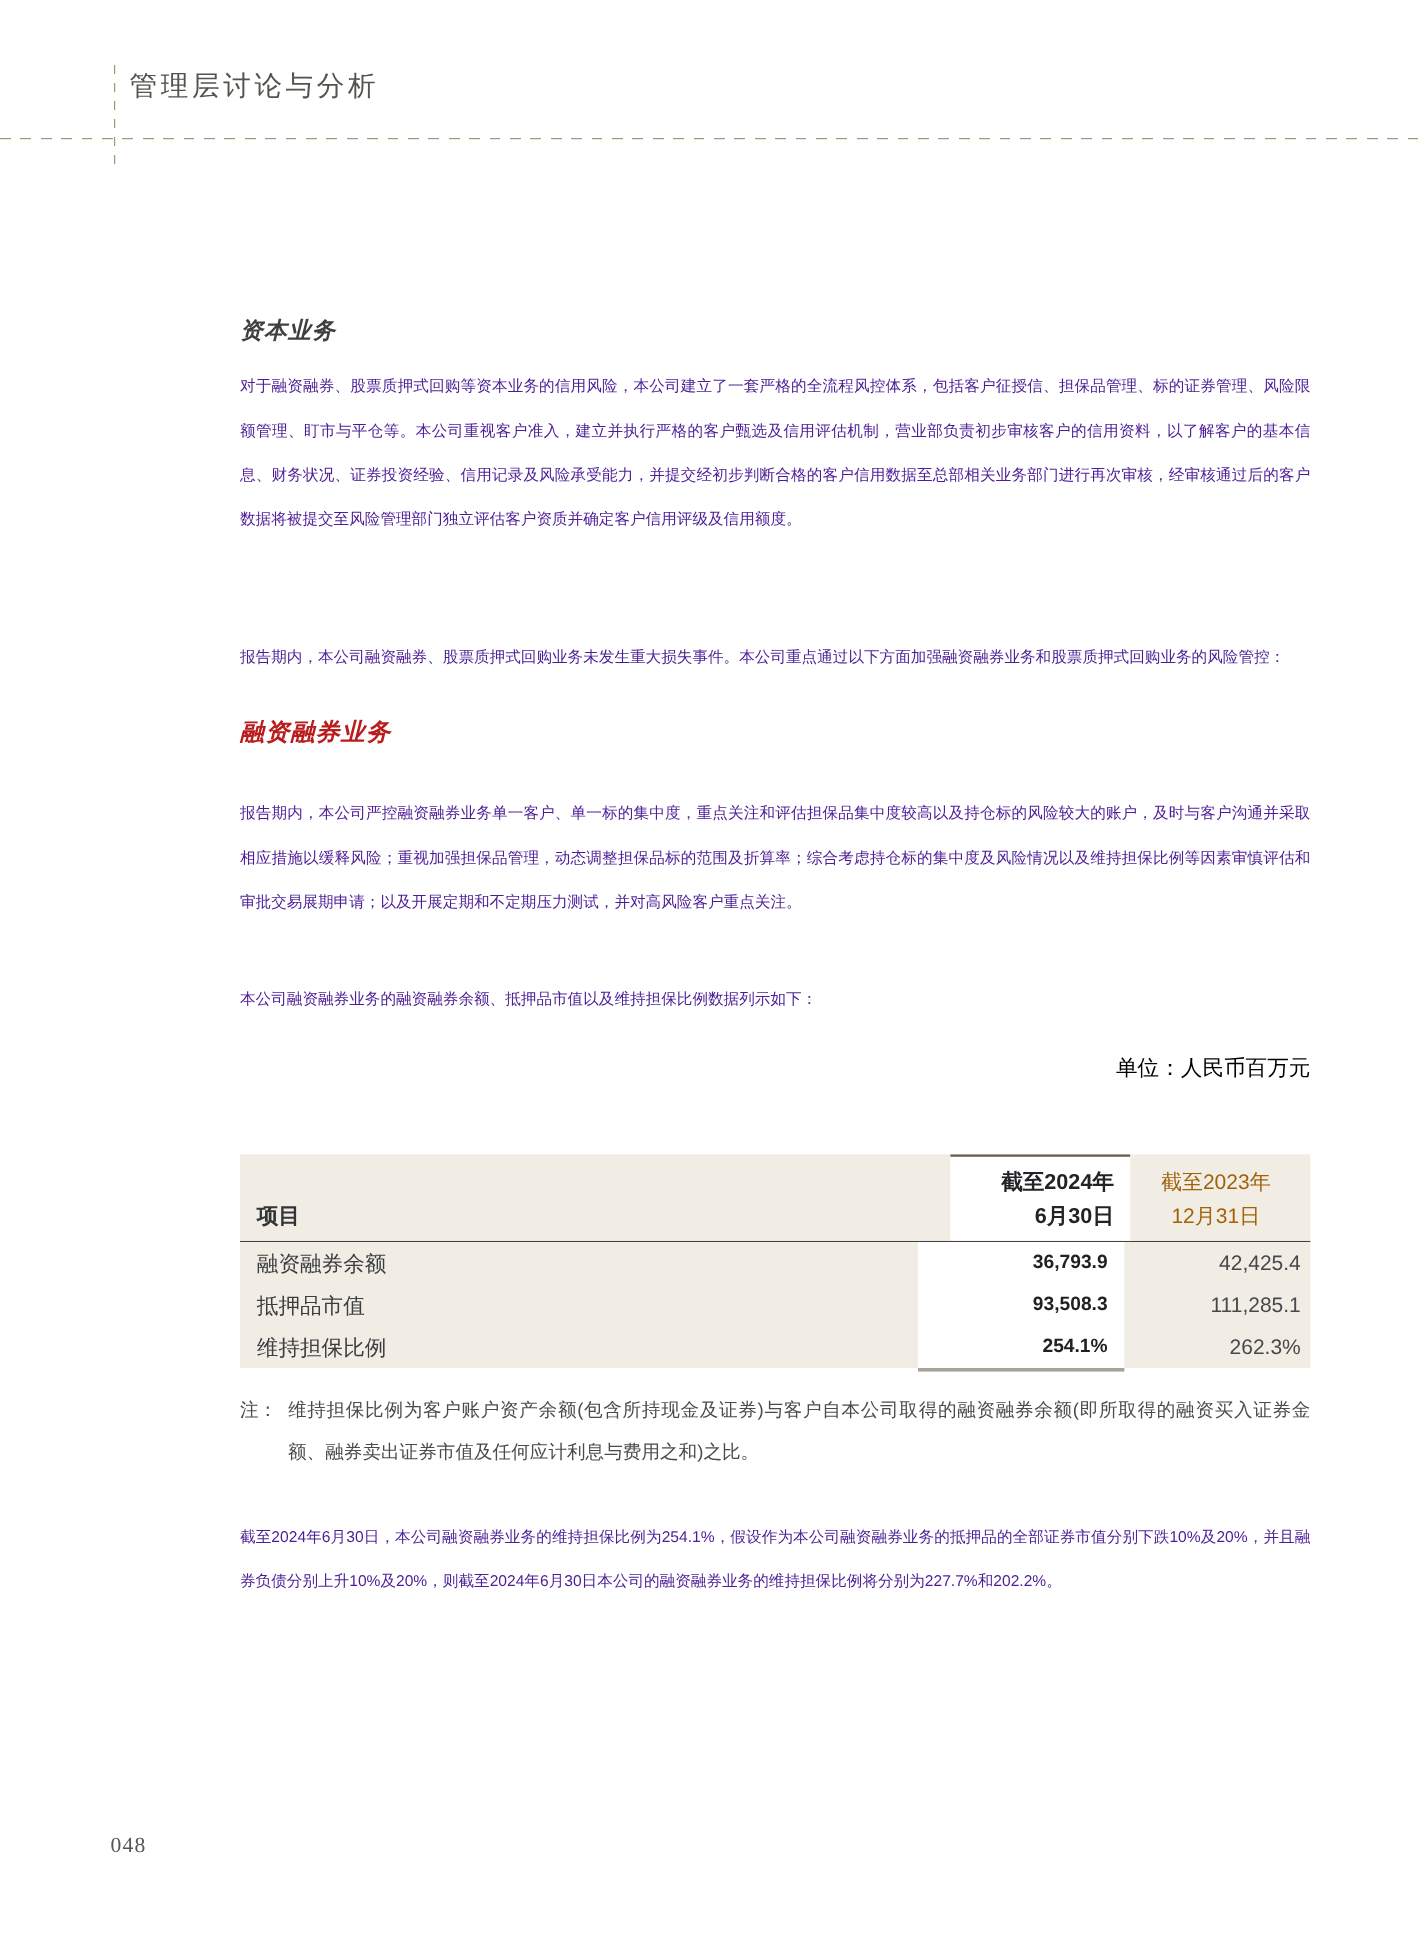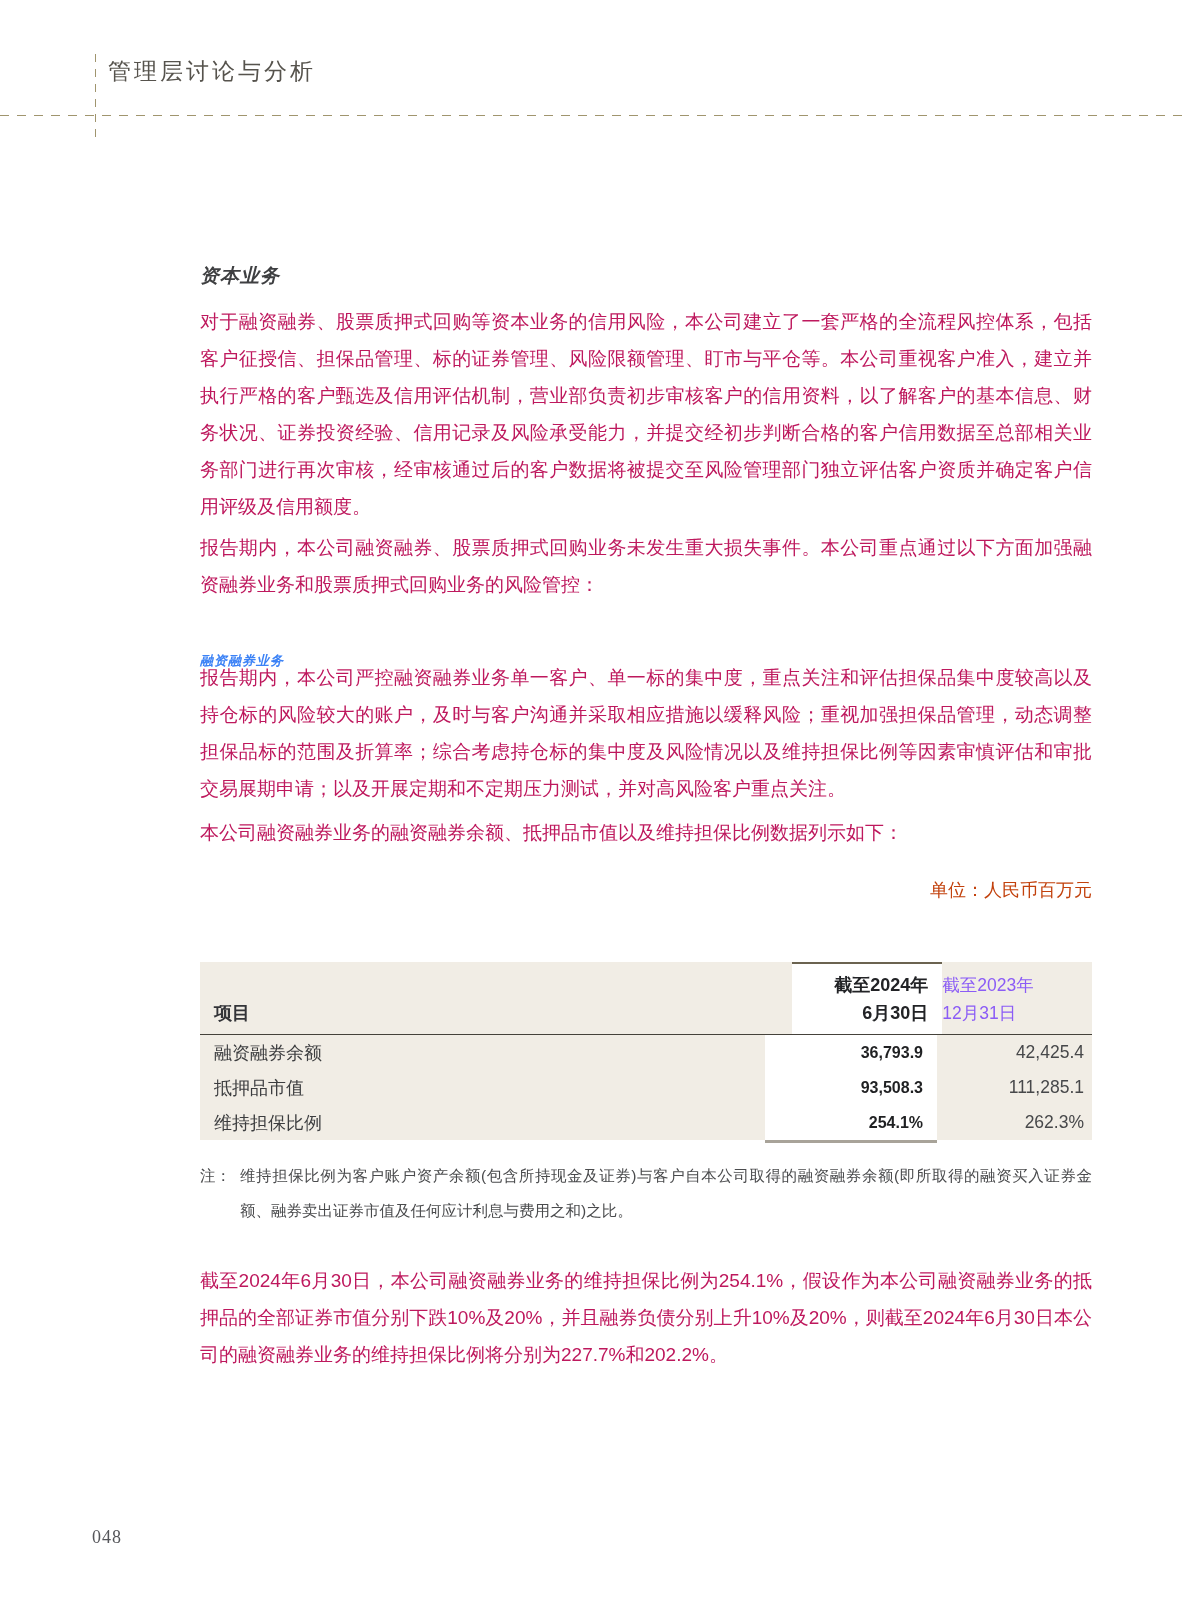--- a/index.html
+++ b/index.html
@@ -30,52 +30,52 @@
     color: #56534d;
   }
   .abs { position: absolute; left: 200px; width: 892px; }
   .sec-title {
     top: 263px;
     font-family: "Liberation Serif", serif;
     font-style: italic; font-weight: bold;
     font-size: 19px; color: #3e3f41; letter-spacing: 1px;
   }
   .sub-title {
-    top: 652px;
+    top: 597px;
     font-family: "Liberation Serif", serif;
     font-style: italic; font-weight: 600;
-    font-size: 13px; color: #3b82f6; letter-spacing: 1px;
+    font-size: 20px; color: #b91c1c; letter-spacing: 1px;
   }
   .para {
-    font-size: 19px; line-height: 37px;
-    text-align: justify; color: #be185d;
+    font-size: 13px; line-height: 37px;
+    text-align: justify; color: #4c1d95;
   }
   .p1 { top: 303px; }
   .p2 { top: 529px; }
   .p3 { top: 659px; }
   .p4 { top: 814px; }
-  .unit-line { top: 878px; text-align: right; font-size: 18px; color: #c2410c; }
+  .unit-line { top: 878px; text-align: right; font-size: 18px; color: #000000; }
   
   .fin-table { top: 962px; }
   .t-hrow { display: flex; border-bottom: 1px solid #45423b; }
   .t-hrow .c1 {
     width: 683px; background: #f1ede5; box-sizing: border-box;
     display: flex; align-items: flex-end; padding: 0 0 9px 14px;
     font-weight: bold; font-size: 18px; color: #333438;
   }
   .t-hrow .c2 {
     width: 172px; box-sizing: border-box; background: #ffffff;
     border-top: 2px solid #6b6350;
     padding: 7px 14px 7px 0; text-align: right;
     font-weight: bold; font-size: 18px; color: #222326;
   }
   .t-hrow .c3 {
     width: 172px; box-sizing: border-box; background: #f1ede5;
-    padding: 9px 8px 7px 0; text-align: left;
-    font-size: 17.5px; color: #8b5cf6;
+    padding: 9px 8px 7px 0; text-align: center;
+    font-size: 17.5px; color: #a16207;
   }
   .hline2 { line-height: 28px; }
   .t-row { display: flex; height: 35px; }
   .t-row .c1 {
     width: 565px; box-sizing: border-box; background: #f1ede5;
     display: flex; align-items: center; padding-left: 14px;
     font-size: 18px; color: #3c3d3f;
   }
   .t-row .c2 {
     width: 172px; box-sizing: border-box; background: #ffffff;

